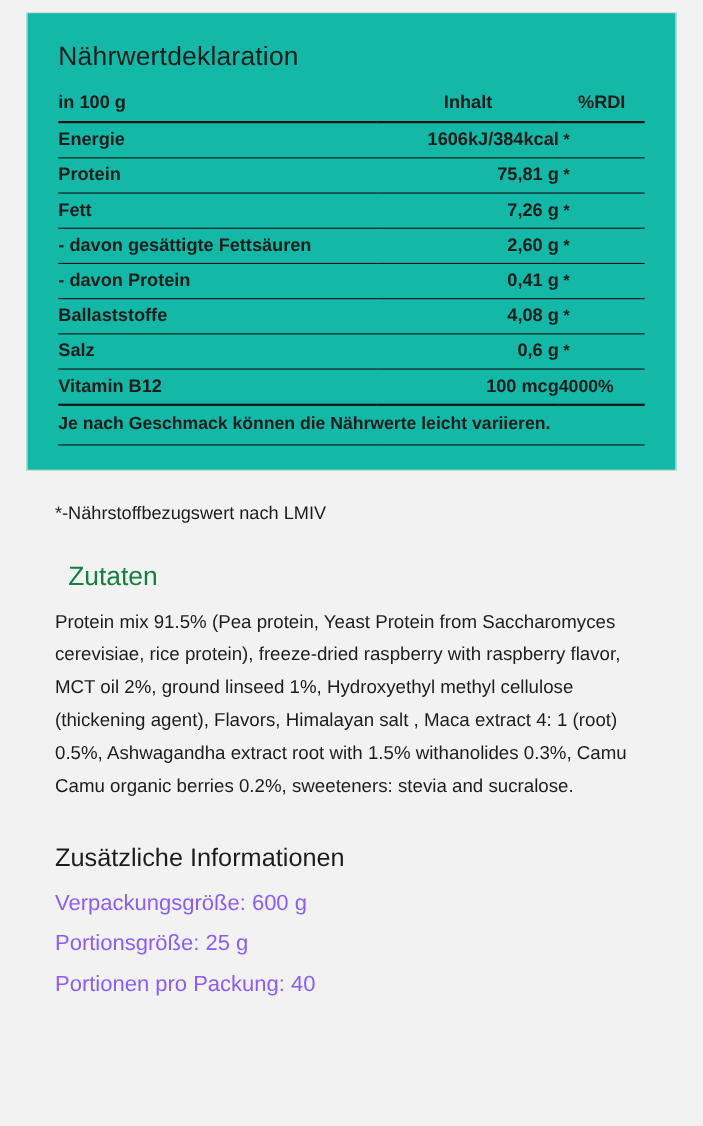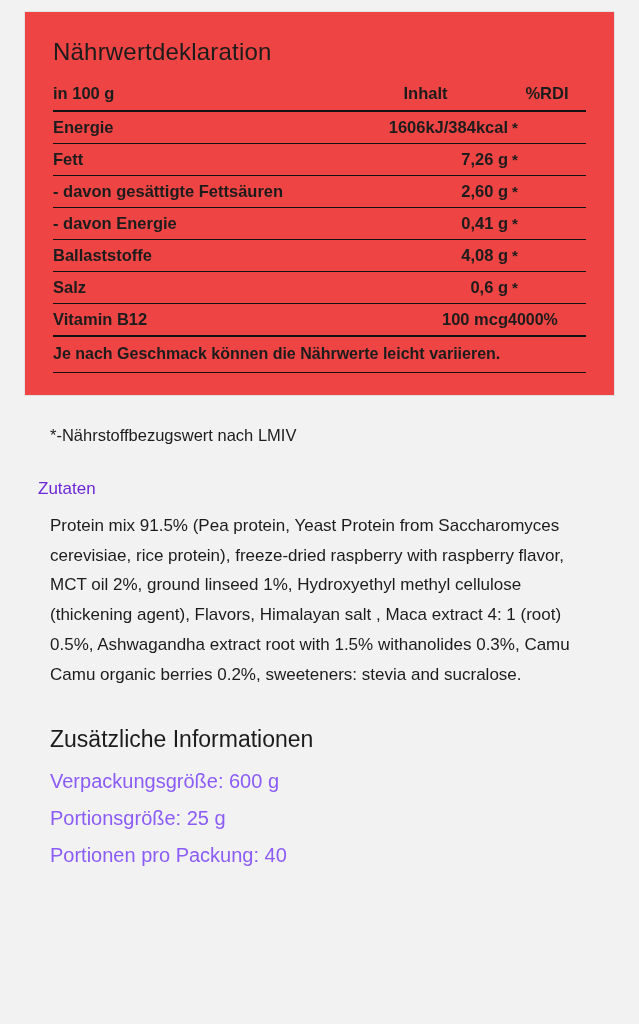--- a/index.html
+++ b/index.html
@@ -18,21 +18,21 @@
     position: relative;
     width: 639px;
     height: 1024px;
     box-sizing: border-box;
     padding: 0 24px;
     background: #f2f2f2;
   }
 
   
   .nutrition-card {
-    background: #ef4444;
+    background: #14b8a6;
     border: 1px solid #e2e2e2;
     box-sizing: border-box;
     margin-top: 11px;
     padding: 26px 28px 22px 28px;
   }
   .nutrition-title {
     font-size: 24px;
     font-weight: 400;
     letter-spacing: 0.2px;
     margin: 0 0 18px 0;
@@ -89,24 +89,24 @@
     line-height: 1.35;
   }
 
   
   .footnote {
     font-size: 16.5px;
     margin: 30px 0 0 26px;
     color: #1c1c1c;
   }
   .section-title {
-    font-size: 17px;
+    font-size: 24px;
     font-weight: 400;
-    margin: 34px 0 12px 14px;
-    color: #6d28d9;
+    margin: 34px 0 12px 38px;
+    color: #15803d;
   }
   .ingredients {
     font-size: 17px;
     line-height: 1.76;
     margin: 0 30px 0 26px;
     color: #1c1c1c;
   }
   .addinfo-title {
     font-size: 23px;
     font-weight: 400;
@@ -136,31 +136,36 @@
           <th class="c-rdi">%RDI</th>
         </tr>
       </thead>
       <tbody>
         <tr>
           <td class="c-label">Energie</td>
           <td class="c-value">1606kJ/384kcal</td>
           <td class="c-rdi star">*</td>
         </tr>
         <tr>
+          <td class="c-label">Protein</td>
+          <td class="c-value">75,81 g</td>
+          <td class="c-rdi star">*</td>
+        </tr>
+        <tr>
           <td class="c-label">Fett</td>
           <td class="c-value">7,26 g</td>
           <td class="c-rdi star">*</td>
         </tr>
         <tr>
           <td class="c-label">- davon gesättigte Fettsäuren</td>
           <td class="c-value">2,60 g</td>
           <td class="c-rdi star">*</td>
         </tr>
         <tr>
-          <td class="c-label">- davon Energie</td>
+          <td class="c-label">- davon Protein</td>
           <td class="c-value">0,41 g</td>
           <td class="c-rdi star">*</td>
         </tr>
         <tr>
           <td class="c-label">Ballaststoffe</td>
           <td class="c-value">4,08 g</td>
           <td class="c-rdi star">*</td>
         </tr>
         <tr>
           <td class="c-label">Salz</td>

